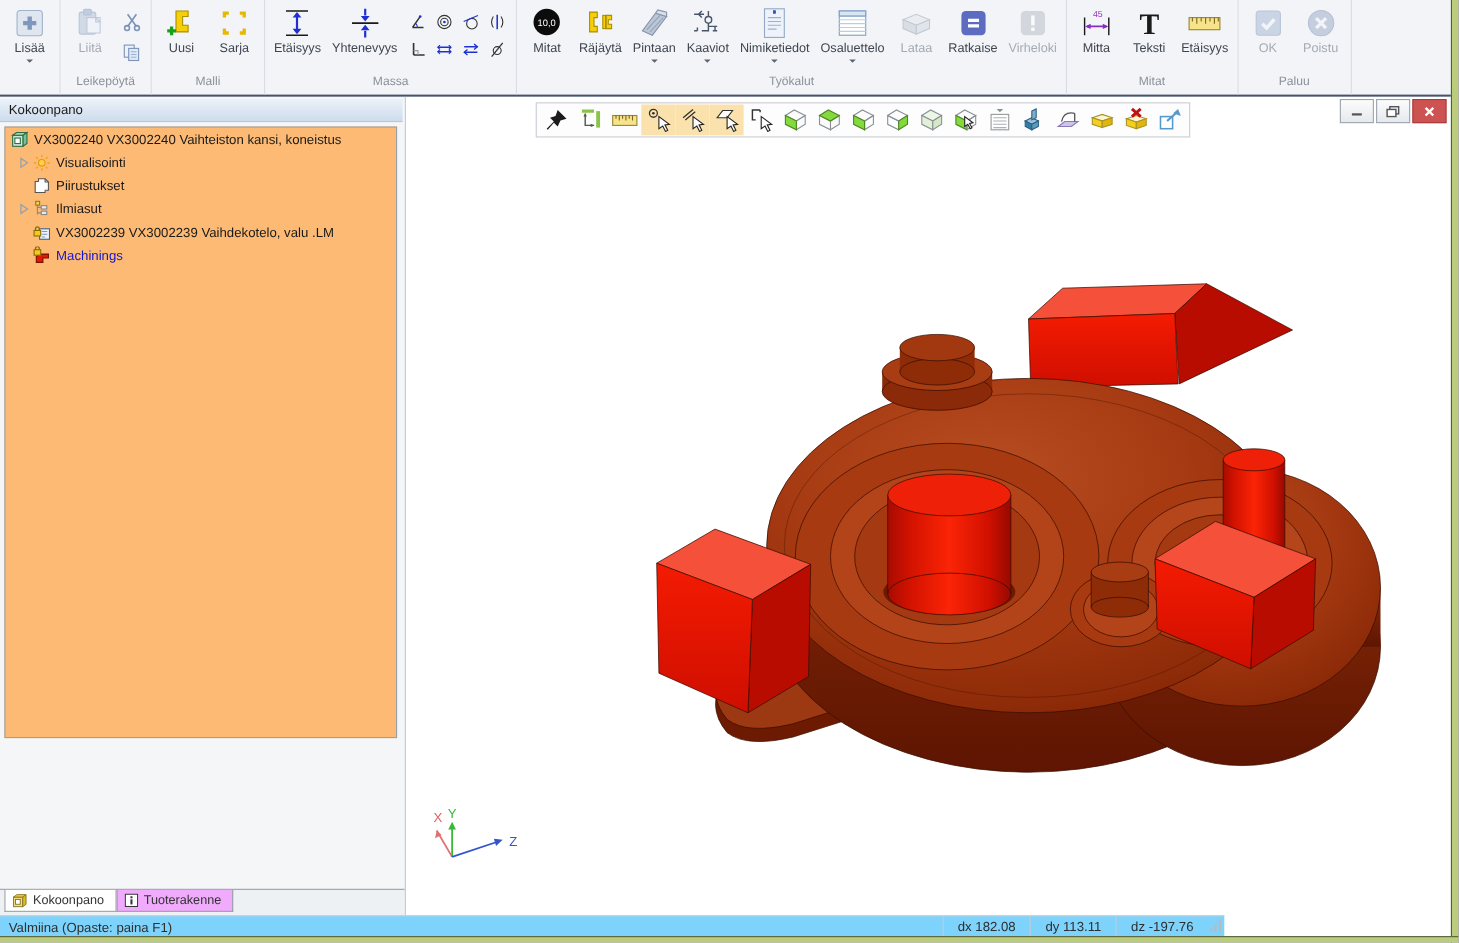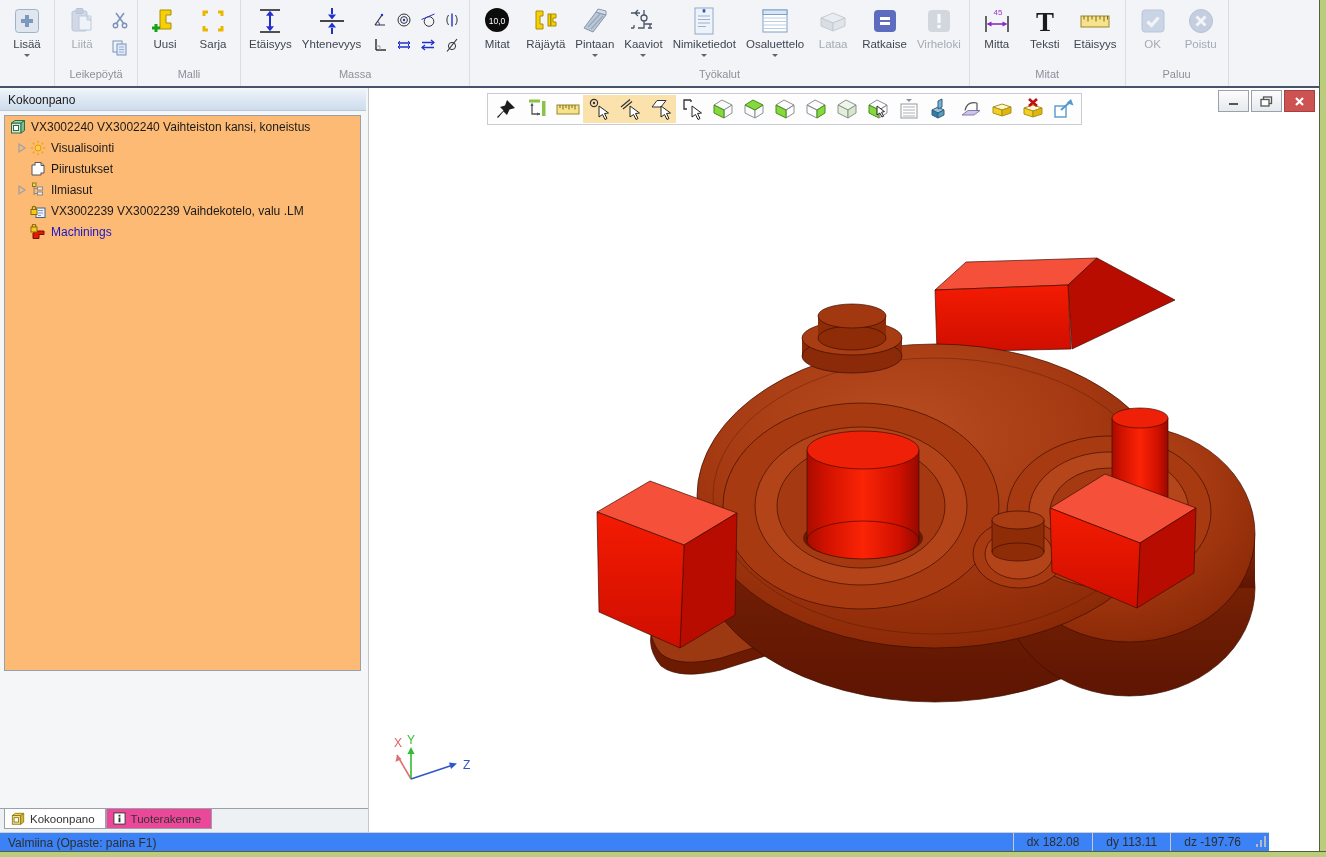--- a/index.html
+++ b/index.html
@@ -47,39 +47,39 @@
     position:absolute; left:4px; top:587px; width:357px; height:131px;
     background:#fff; border:1px solid #98a1ab; box-sizing:border-box;
   }
   .dof-row { height:20px; border-bottom:1px solid #d4d8dd; font-size:12px; color:#1a1a1a; line-height:20px; padding-left:8px; }
   .dof-tri { position:absolute; top:-1px; left:50%; transform:translateX(-50%); }
   .sidetabs {
     position:absolute; left:0; top:720px; width:368px; height:24px;
     border-top:1px solid #9aa1ab; background:#eef1f4; display:flex; align-items:flex-start;
   }
   .stab { display:flex; align-items:center; gap:5px; height:19px; padding:0 10px 0 6px;
-    border:1px solid #9aa1ab; border-top:none; background:#ec4899; font-size:11.5px; color:#333; }
+    border:1px solid #9aa1ab; border-top:none; background:#f0abfc; font-size:11.5px; color:#333; }
   .stab.active { background:#fff; margin-left:4px; }
   
   .viewport { position:absolute; left:368px; top:88px; width:951px; height:744px; background:#fff; border-left:1px solid #c3c7cc; box-sizing:border-box; }
   .vp-toolbar {
     position:absolute; left:118px; top:5px; height:30px;
     background:#fdfdfd; border:1px solid #c9cdd3; display:flex; align-items:center; padding:0 2px;
   }
   .vti { width:31px; height:28px; display:flex; align-items:center; justify-content:center; }
   .vti.hl { background:#fbe2ad; }
   .winbtns { position:absolute; top:2px; right:4px; display:flex; }
   .wbtn { width:29px; height:20px; background:linear-gradient(#fcfcfc,#e6e9ed); border:1px solid #9aa1ab;
     display:flex; align-items:center; justify-content:center; margin-left:2px; }
   .wbtn.close { background:#cd5252; border-color:#a83e3e; }
   .triad { position:absolute; left:18px; top:645px; }
   
   .statusbar {
-    position:absolute; left:0; top:832px; width:1269px; height:19px;
-    background:#3b82f6; border-top:1px solid #cdd1d6; display:flex; align-items:center;
+    position:absolute; left:0; top:832px; width:1113px; height:19px;
+    background:#7dd3fc; border-top:1px solid #cdd1d6; display:flex; align-items:center;
     font-size:12px; color:#2e2e2e;
   }
   .sb-msg { padding-left:8px; }
   .sb-spacer { flex:1; }
   .sb-seg { border-left:1px solid #c6cad0; height:19px; line-height:19px; padding:0 13px; white-space:nowrap;text-align:right; }
   .grip { display:flex; align-items:flex-end; gap:2px; padding:0 3px 3px 2px; }
   .grip i { width:2px; background:#b7bbc1; display:block; }
   
   .frame-right { position:absolute; right:0; top:0; width:7px; height:857px; background:#b9cd7c; border-left:1px solid #565d3c; box-sizing:border-box; z-index:50; }
   .frame-bottom { position:absolute; left:0; bottom:0; width:1326px; height:6px; background:#b9cd7c; border-top:1px solid #565d3c; box-sizing:border-box; z-index:50; }

